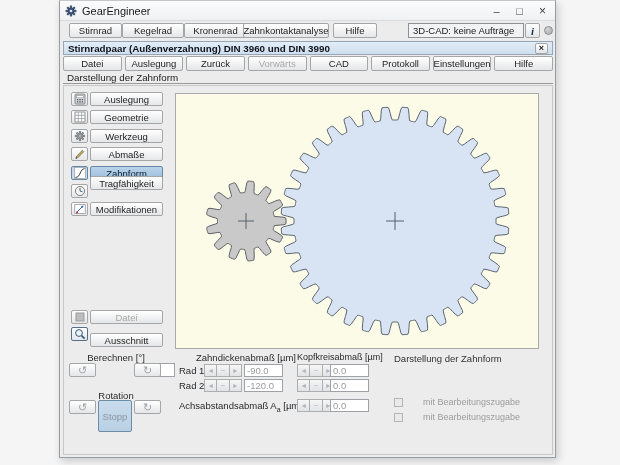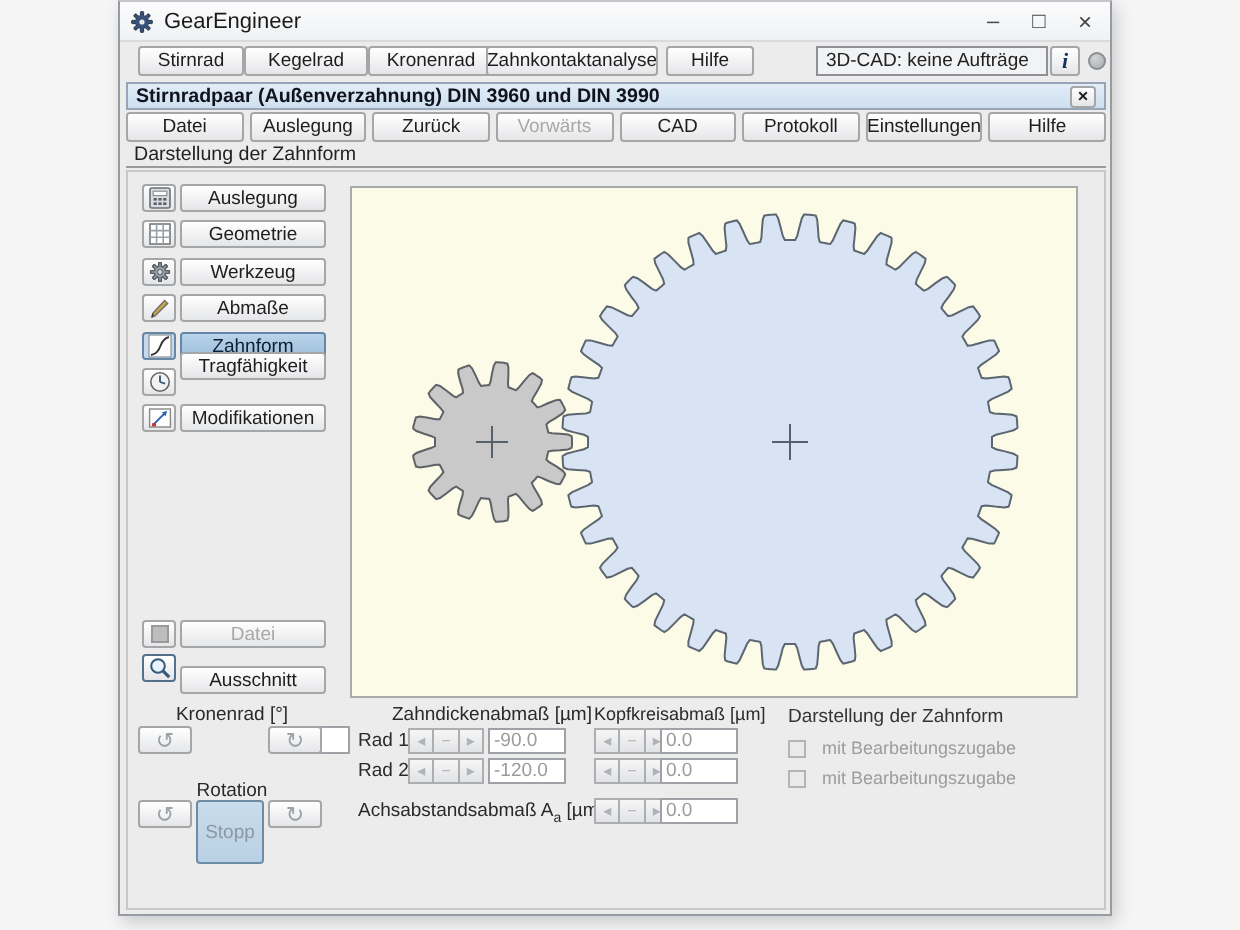--- a/index.html
+++ b/index.html
@@ -64,21 +64,21 @@
   .lbl { position:absolute; font-size:9.5px; color:#2A2A2A; white-space:nowrap; }
   .lbl.center { text-align:center; }
   .rot-btn { width:27px; height:14px; font-size:11px; color:#9AA2AA; }
   .field { position:absolute; height:14px; border:1px solid #9EA2A6; background:#FFFFFF;
     font-family:"Liberation Sans", sans-serif; font-size:9.5px; padding:0 2px; color:#111; }
   .field.dim { color:#9B9B9B; }
   .spin { position:absolute; width:37px; height:13px; display:flex; }
   .spin span { flex:1; background:linear-gradient(#F6F6F6,#E2E3E5); border:1px solid #ACAEB0;
     margin-right:-1px; display:flex; align-items:center; justify-content:center;
     font-size:8px; color:#AEB4BA; }
-  .cbrow { position:absolute; display:flex; align-items:center; gap:8px; }
+  .cbrow { position:absolute; display:flex; align-items:center; gap:20px;margin-top:28px; }
   .cbbox { width:9px; height:9px; background:#EAEAEA; border:1px solid #B4B4B4; }
   .cbrow span.cbl { font-size:9px; color:#9C9C9C; white-space:nowrap; }
 </style>
 </head>
 <body>
 
 <div id="window">
 
   <div id="titlebar">
     <svg viewBox="0 0 12 12" width="12" height="12">
@@ -206,21 +206,21 @@
 
   <div class="abs" id="gear-canvas" style="background: rgb(251, 251, 232); border-color: rgb(168, 170, 172);">
     <svg id="gear-svg" viewBox="0 0 362 254">
         <path d="M110.0,127.0L110.0,128.0L110.0,128.9L109.8,129.9L108.0,130.7L104.0,131.1L100.0,131.4L98.1,131.8L98.0,132.5L97.8,133.1L97.7,133.8L97.5,134.5L97.3,135.1L97.2,135.8L98.6,137.1L102.0,139.1L105.4,141.4L106.6,143.0L106.3,143.9L105.9,144.7L105.4,145.6L105.0,146.4L104.5,147.3L103.9,148.1L101.9,147.9L98.2,146.5L94.5,144.8L92.7,144.3L92.2,144.8L91.8,145.4L91.3,145.9L90.9,146.4L90.4,146.9L89.9,147.4L90.6,149.2L92.7,152.6L94.6,156.2L95.0,158.1L94.3,158.8L93.5,159.4L92.7,159.9L91.9,160.5L91.1,161.0L90.2,161.4L88.6,160.4L85.9,157.3L83.4,154.2L82.0,152.9L81.4,153.1L80.7,153.4L80.1,153.6L79.5,153.9L78.8,154.1L78.2,154.4L78.0,156.3L78.2,160.3L78.2,164.3L77.7,166.2L76.7,166.4L75.8,166.6L74.8,166.7L73.9,166.8L72.9,166.9L71.9,166.9L70.9,165.2L70.0,161.3L69.3,157.3L68.6,155.5L67.9,155.4L67.2,155.4L66.6,155.3L65.9,155.2L65.2,155.1L64.5,155.0L63.5,156.6L61.8,160.3L60.0,163.8L58.6,165.3L57.6,165.0L56.7,164.7L55.8,164.4L54.9,164.0L54.0,163.7L53.2,163.2L53.1,161.2L54.1,157.3L55.3,153.5L55.5,151.6L55.0,151.2L54.4,150.8L53.8,150.5L53.2,150.1L52.7,149.6L52.1,149.3L50.4,150.2L47.3,152.6L44.0,155.0L42.1,155.6L41.4,154.9L40.7,154.2L40.1,153.5L39.4,152.8L38.8,152.0L38.3,151.3L39.1,149.4L41.8,146.5L44.6,143.6L45.7,142.1L45.4,141.4L45.1,140.9L44.8,140.2L44.5,139.6L44.2,139.0L43.8,138.4L41.9,138.4L38.0,139.1L34.0,139.7L32.0,139.3L31.7,138.4L31.4,137.5L31.2,136.6L30.9,135.6L30.7,134.7L30.6,133.7L32.2,132.5L36.0,131.1L39.8,129.9L41.5,129.1L41.5,128.4L41.5,127.7L41.5,127.0L41.5,126.3L41.5,125.6L41.5,124.9L39.8,124.1L36.0,122.9L32.2,121.5L30.6,120.3L30.7,119.3L30.9,118.4L31.2,117.4L31.4,116.5L31.7,115.6L32.0,114.7L34.0,114.3L38.0,114.9L41.9,115.6L43.8,115.6L44.2,115.0L44.5,114.4L44.8,113.8L45.1,113.1L45.4,112.6L45.7,111.9L44.6,110.4L41.8,107.5L39.1,104.6L38.3,102.7L38.8,102.0L39.4,101.2L40.1,100.5L40.7,99.8L41.4,99.1L42.1,98.4L44.0,99.0L47.3,101.4L50.4,103.8L52.1,104.7L52.7,104.4L53.2,103.9L53.8,103.5L54.4,103.2L55.0,102.8L55.5,102.4L55.3,100.5L54.1,96.7L53.1,92.8L53.2,90.8L54.0,90.3L54.9,90.0L55.8,89.6L56.7,89.3L57.6,89.0L58.6,88.7L60.0,90.2L61.8,93.7L63.5,97.4L64.5,99.0L65.2,98.9L65.9,98.8L66.6,98.7L67.2,98.6L67.9,98.6L68.6,98.5L69.3,96.7L70.0,92.8L70.9,88.8L71.9,87.1L72.9,87.1L73.9,87.2L74.8,87.3L75.8,87.4L76.7,87.6L77.7,87.8L78.2,89.7L78.2,93.7L78.0,97.7L78.2,99.6L78.8,99.9L79.5,100.1L80.1,100.4L80.7,100.6L81.4,100.9L82.0,101.1L83.4,99.8L85.9,96.7L88.6,93.6L90.2,92.6L91.1,93.0L91.9,93.5L92.7,94.1L93.5,94.6L94.3,95.2L95.0,95.9L94.6,97.8L92.7,101.4L90.6,104.8L89.9,106.6L90.4,107.1L90.9,107.6L91.3,108.1L91.8,108.6L92.2,109.2L92.7,109.7L94.5,109.2L98.2,107.5L101.9,106.1L103.9,105.9L104.5,106.7L105.0,107.6L105.4,108.4L105.9,109.3L106.3,110.1L106.6,111.0L105.4,112.6L102.0,114.9L98.6,116.9L97.2,118.2L97.3,118.9L97.5,119.5L97.7,120.2L97.8,120.9L98.0,121.5L98.1,122.2L100.0,122.6L104.0,122.9L108.0,123.3L109.8,124.1L110.0,125.1L110.0,126.0L110.0,127.0Z" fill="#C9C9C9" stroke="#5E6166" stroke-width="1"></path>
         <path d="M62,127H78M70,119V135" stroke="#55606B" stroke-width="1" fill="none"></path>
         <path d="M320.0,127.0L320.0,127.9L320.0,128.8L320.0,129.6L322.0,130.6L326.4,131.7L330.8,132.9L332.7,134.0L332.7,135.0L332.6,135.9L332.6,136.9L332.5,137.9L332.4,138.9L332.2,139.9L330.1,140.6L325.6,141.0L321.1,141.3L319.0,141.9L318.8,142.8L318.6,143.7L318.5,144.5L318.3,145.4L318.1,146.3L318.0,147.1L319.8,148.4L324.0,150.3L328.1,152.2L329.8,153.6L329.6,154.6L329.4,155.5L329.1,156.5L328.9,157.5L328.6,158.4L328.2,159.4L326.1,159.7L321.5,159.3L317.0,158.8L314.8,159.1L314.5,159.9L314.2,160.7L313.9,161.5L313.6,162.4L313.3,163.2L313.0,164.0L314.6,165.6L318.3,168.1L322.0,170.7L323.5,172.4L323.1,173.4L322.7,174.3L322.3,175.2L321.9,176.1L321.5,177.0L321.0,177.8L318.7,177.8L314.4,176.6L310.0,175.4L307.8,175.2L307.3,176.0L306.9,176.7L306.5,177.5L306.0,178.3L305.6,179.0L305.2,179.8L306.4,181.6L309.7,184.8L312.9,188.0L314.0,189.9L313.5,190.7L313.0,191.6L312.4,192.4L311.8,193.2L311.2,194.0L310.6,194.8L308.4,194.4L304.3,192.4L300.2,190.4L298.1,189.9L297.5,190.6L296.9,191.2L296.4,191.9L295.8,192.6L295.2,193.3L294.7,194.0L295.6,196.0L298.3,199.6L300.9,203.3L301.6,205.4L301.0,206.2L300.3,206.9L299.6,207.6L298.9,208.3L298.2,209.0L297.4,209.6L295.3,208.9L291.6,206.3L288.0,203.6L286.0,202.7L285.3,203.2L284.6,203.8L283.9,204.4L283.2,204.9L282.6,205.5L281.9,206.1L282.4,208.2L284.4,212.3L286.4,216.4L286.8,218.6L286.0,219.2L285.2,219.8L284.4,220.4L283.6,221.0L282.7,221.5L281.9,222.0L280.0,220.9L276.8,217.7L273.6,214.4L271.8,213.2L271.0,213.6L270.3,214.0L269.5,214.5L268.7,214.9L268.0,215.3L267.2,215.8L267.4,218.0L268.6,222.4L269.8,226.7L269.8,229.0L269.0,229.5L268.1,229.9L267.2,230.3L266.3,230.7L265.4,231.1L264.4,231.5L262.7,230.0L260.1,226.3L257.6,222.6L256.0,221.0L255.2,221.3L254.4,221.6L253.5,221.9L252.7,222.2L251.9,222.5L251.1,222.8L250.8,225.0L251.3,229.5L251.7,234.1L251.4,236.2L250.4,236.6L249.5,236.9L248.5,237.1L247.5,237.4L246.6,237.6L245.6,237.8L244.2,236.1L242.3,232.0L240.4,227.8L239.1,226.0L238.3,226.1L237.4,226.3L236.5,226.5L235.7,226.6L234.8,226.8L233.9,227.0L233.3,229.1L233.0,233.6L232.6,238.1L231.9,240.2L230.9,240.4L229.9,240.5L228.9,240.6L227.9,240.6L227.0,240.7L226.0,240.7L224.9,238.8L223.7,234.4L222.6,230.0L221.6,228.0L220.8,228.0L219.9,228.0L219.0,228.0L218.1,228.0L217.2,228.0L216.4,228.0L215.4,230.0L214.3,234.4L213.1,238.8L212.0,240.7L211.0,240.7L210.1,240.6L209.1,240.6L208.1,240.5L207.1,240.4L206.1,240.2L205.4,238.1L205.0,233.6L204.7,229.1L204.1,227.0L203.2,226.8L202.3,226.6L201.5,226.5L200.6,226.3L199.7,226.1L198.9,226.0L197.6,227.8L195.7,232.0L193.8,236.1L192.4,237.8L191.4,237.6L190.5,237.4L189.5,237.1L188.5,236.9L187.6,236.6L186.6,236.2L186.3,234.1L186.7,229.5L187.2,225.0L186.9,222.8L186.1,222.5L185.3,222.2L184.5,221.9L183.6,221.6L182.8,221.3L182.0,221.0L180.4,222.6L177.9,226.3L175.3,230.0L173.6,231.5L172.6,231.1L171.7,230.7L170.8,230.3L169.9,229.9L169.0,229.5L168.2,229.0L168.2,226.7L169.4,222.4L170.6,218.0L170.8,215.8L170.0,215.3L169.3,214.9L168.5,214.5L167.7,214.0L167.0,213.6L166.2,213.2L164.4,214.4L161.2,217.7L158.0,220.9L156.1,222.0L155.3,221.5L154.4,221.0L153.6,220.4L152.8,219.8L152.0,219.2L151.2,218.6L151.6,216.4L153.6,212.3L155.6,208.2L156.1,206.1L155.4,205.5L154.8,204.9L154.1,204.4L153.4,203.8L152.7,203.2L152.0,202.7L150.0,203.6L146.4,206.3L142.7,208.9L140.6,209.6L139.8,209.0L139.1,208.3L138.4,207.6L137.7,206.9L137.0,206.2L136.4,205.4L137.1,203.3L139.7,199.6L142.4,196.0L143.3,194.0L142.8,193.3L142.2,192.6L141.6,191.9L141.1,191.2L140.5,190.6L139.9,189.9L137.8,190.4L133.7,192.4L129.6,194.4L127.4,194.8L126.8,194.0L126.2,193.2L125.6,192.4L125.0,191.6L124.5,190.7L124.0,189.9L125.1,188.0L128.3,184.8L131.6,181.6L132.8,179.8L132.4,179.0L132.0,178.3L131.5,177.5L131.1,176.7L130.7,176.0L130.2,175.2L128.0,175.4L123.6,176.6L119.3,177.8L117.0,177.8L116.5,177.0L116.1,176.1L115.7,175.2L115.3,174.3L114.9,173.4L114.5,172.4L116.0,170.7L119.7,168.1L123.4,165.6L125.0,164.0L124.7,163.2L124.4,162.4L124.1,161.5L123.8,160.7L123.5,159.9L123.2,159.1L121.0,158.8L116.5,159.3L111.9,159.7L109.8,159.4L109.4,158.4L109.1,157.5L108.9,156.5L108.6,155.5L108.4,154.6L108.2,153.6L109.9,152.2L114.0,150.3L118.2,148.4L120.0,147.1L119.9,146.3L119.7,145.4L119.5,144.5L119.4,143.7L119.2,142.8L119.0,141.9L116.9,141.3L112.4,141.0L107.9,140.6L105.8,139.9L105.6,138.9L105.5,137.9L105.4,136.9L105.4,135.9L105.3,135.0L105.3,134.0L107.2,132.9L111.6,131.7L116.0,130.6L118.0,129.6L118.0,128.8L118.0,127.9L118.0,127.0L118.0,126.1L118.0,125.2L118.0,124.4L116.0,123.4L111.6,122.3L107.2,121.1L105.3,120.0L105.3,119.0L105.4,118.1L105.4,117.1L105.5,116.1L105.6,115.1L105.8,114.1L107.9,113.4L112.4,113.0L116.9,112.7L119.0,112.1L119.2,111.2L119.4,110.3L119.5,109.5L119.7,108.6L119.9,107.7L120.0,106.9L118.2,105.6L114.0,103.7L109.9,101.8L108.2,100.4L108.4,99.4L108.6,98.5L108.9,97.5L109.1,96.5L109.4,95.6L109.8,94.6L111.9,94.3L116.5,94.7L121.0,95.2L123.2,94.9L123.5,94.1L123.8,93.3L124.1,92.5L124.4,91.6L124.7,90.8L125.0,90.0L123.4,88.4L119.7,85.9L116.0,83.3L114.5,81.6L114.9,80.6L115.3,79.7L115.7,78.8L116.1,77.9L116.5,77.0L117.0,76.2L119.3,76.2L123.6,77.4L128.0,78.6L130.2,78.8L130.7,78.0L131.1,77.3L131.5,76.5L132.0,75.7L132.4,75.0L132.8,74.2L131.6,72.4L128.3,69.2L125.1,66.0L124.0,64.1L124.5,63.3L125.0,62.4L125.6,61.6L126.2,60.8L126.8,60.0L127.4,59.2L129.6,59.6L133.7,61.6L137.8,63.6L139.9,64.1L140.5,63.4L141.1,62.8L141.6,62.1L142.2,61.4L142.8,60.7L143.3,60.0L142.4,58.0L139.7,54.4L137.1,50.7L136.4,48.6L137.0,47.8L137.7,47.1L138.4,46.4L139.1,45.7L139.8,45.0L140.6,44.4L142.7,45.1L146.4,47.7L150.0,50.4L152.0,51.3L152.7,50.8L153.4,50.2L154.1,49.6L154.8,49.1L155.4,48.5L156.1,47.9L155.6,45.8L153.6,41.7L151.6,37.6L151.2,35.4L152.0,34.8L152.8,34.2L153.6,33.6L154.4,33.0L155.3,32.5L156.1,32.0L158.0,33.1L161.2,36.3L164.4,39.6L166.2,40.8L167.0,40.4L167.7,40.0L168.5,39.5L169.3,39.1L170.0,38.7L170.8,38.2L170.6,36.0L169.4,31.6L168.2,27.3L168.2,25.0L169.0,24.5L169.9,24.1L170.8,23.7L171.7,23.3L172.6,22.9L173.6,22.5L175.3,24.0L177.9,27.7L180.4,31.4L182.0,33.0L182.8,32.7L183.6,32.4L184.5,32.1L185.3,31.8L186.1,31.5L186.9,31.2L187.2,29.0L186.7,24.5L186.3,19.9L186.6,17.8L187.6,17.4L188.5,17.1L189.5,16.9L190.5,16.6L191.4,16.4L192.4,16.2L193.8,17.9L195.7,22.0L197.6,26.2L198.9,28.0L199.7,27.9L200.6,27.7L201.5,27.5L202.3,27.4L203.2,27.2L204.1,27.0L204.7,24.9L205.0,20.4L205.4,15.9L206.1,13.8L207.1,13.6L208.1,13.5L209.1,13.4L210.1,13.4L211.0,13.3L212.0,13.3L213.1,15.2L214.3,19.6L215.4,24.0L216.4,26.0L217.2,26.0L218.1,26.0L219.0,26.0L219.9,26.0L220.8,26.0L221.6,26.0L222.6,24.0L223.7,19.6L224.9,15.2L226.0,13.3L227.0,13.3L227.9,13.4L228.9,13.4L229.9,13.5L230.9,13.6L231.9,13.8L232.6,15.9L233.0,20.4L233.3,24.9L233.9,27.0L234.8,27.2L235.7,27.4L236.5,27.5L237.4,27.7L238.3,27.9L239.1,28.0L240.4,26.2L242.3,22.0L244.2,17.9L245.6,16.2L246.6,16.4L247.5,16.6L248.5,16.9L249.5,17.1L250.4,17.4L251.4,17.8L251.7,19.9L251.3,24.5L250.8,29.0L251.1,31.2L251.9,31.5L252.7,31.8L253.5,32.1L254.4,32.4L255.2,32.7L256.0,33.0L257.6,31.4L260.1,27.7L262.7,24.0L264.4,22.5L265.4,22.9L266.3,23.3L267.2,23.7L268.1,24.1L269.0,24.5L269.8,25.0L269.8,27.3L268.6,31.6L267.4,36.0L267.2,38.2L268.0,38.7L268.7,39.1L269.5,39.5L270.3,40.0L271.0,40.4L271.8,40.8L273.6,39.6L276.8,36.3L280.0,33.1L281.9,32.0L282.7,32.5L283.6,33.0L284.4,33.6L285.2,34.2L286.0,34.8L286.8,35.4L286.4,37.6L284.4,41.7L282.4,45.8L281.9,47.9L282.6,48.5L283.2,49.1L283.9,49.6L284.6,50.2L285.3,50.8L286.0,51.3L288.0,50.4L291.6,47.7L295.3,45.1L297.4,44.4L298.2,45.0L298.9,45.7L299.6,46.4L300.3,47.1L301.0,47.8L301.6,48.6L300.9,50.7L298.3,54.4L295.6,58.0L294.7,60.0L295.2,60.7L295.8,61.4L296.4,62.1L296.9,62.8L297.5,63.4L298.1,64.1L300.2,63.6L304.3,61.6L308.4,59.6L310.6,59.2L311.2,60.0L311.8,60.8L312.4,61.6L313.0,62.4L313.5,63.3L314.0,64.1L312.9,66.0L309.7,69.2L306.4,72.4L305.2,74.2L305.6,75.0L306.0,75.7L306.5,76.5L306.9,77.3L307.3,78.0L307.8,78.8L310.0,78.6L314.4,77.4L318.7,76.2L321.0,76.2L321.5,77.0L321.9,77.9L322.3,78.8L322.7,79.7L323.1,80.6L323.5,81.6L322.0,83.3L318.3,85.9L314.6,88.4L313.0,90.0L313.3,90.8L313.6,91.6L313.9,92.5L314.2,93.3L314.5,94.1L314.8,94.9L317.0,95.2L321.5,94.7L326.1,94.3L328.2,94.6L328.6,95.6L328.9,96.5L329.1,97.5L329.4,98.5L329.6,99.4L329.8,100.4L328.1,101.8L324.0,103.7L319.8,105.6L318.0,106.9L318.1,107.7L318.3,108.6L318.5,109.5L318.6,110.3L318.8,111.2L319.0,112.1L321.1,112.7L325.6,113.0L330.1,113.4L332.2,114.1L332.4,115.1L332.5,116.1L332.6,117.1L332.6,118.1L332.7,119.0L332.7,120.0L330.8,121.1L326.4,122.3L322.0,123.4L320.0,124.4L320.0,125.2L320.0,126.1L320.0,127.0Z" fill="#D8E3F4" stroke="#5C6670" stroke-width="1"></path>
         <path d="M210,127H228M219,118V136" stroke="#55606B" stroke-width="1" fill="none"></path>
       </svg>
   </div>
 
-  <div class="lbl center" style="left:9px;top:351px;width:94px">Kronenrad [°]</div>
+  <div class="lbl center" style="left:9px;top:351px;width:94px">Berechnen [°]</div>
   <div class="abs btn3d rot-btn" style="left:9px;top:362px">
       <span>↺</span>
     </div>
   <input class="field" style="left: 38px; top: 362px; width: 34px; margin-left: 43px;" value="4.0">
   <div class="abs btn3d rot-btn" style="left:74px;top:362px">
       <span>↻</span>
     </div>
 
   <div class="lbl center" style="left:9px;top:389px;width:94px">Rotation</div>
   <div class="abs btn3d rot-btn" style="left:9px;top:399px">

